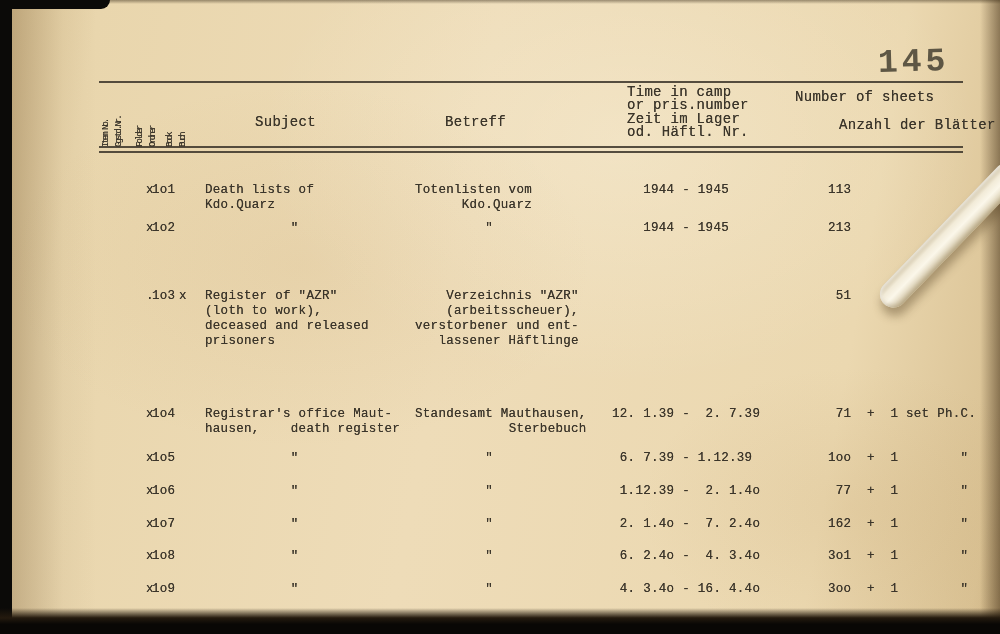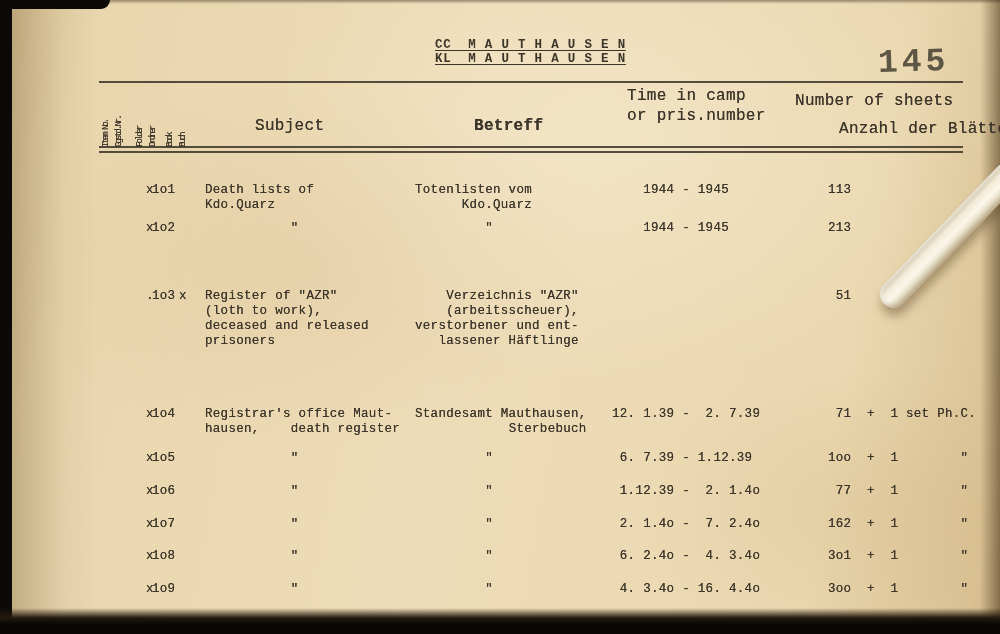--- a/index.html
+++ b/index.html
@@ -51,24 +51,24 @@
 
   .vhead{
     position:absolute;writing-mode:vertical-rl;transform:rotate(180deg);
     white-space:pre-line;font-size:9px;line-height:13px;letter-spacing:-2px;
     text-shadow:0 0 0.5px rgba(56,51,42,0.85);
   }
   .vh-item{left:100px;top:84px;height:63px;}
   .vh-folder{left:134px;top:84px;height:63px;}
   .vh-book{left:164px;top:84px;height:63px;}
 
-  .hcell{position:absolute;white-space:pre;font-size:16px;line-height:20px;letter-spacing:0.3px;
+  .hcell{position:absolute;white-space:pre;font-size:14px;line-height:13px;letter-spacing:0.3px;
     text-shadow:0 0 0.5px rgba(56,51,42,0.85);}
   .h-subject{left:255px;top:116px;}
-  .h-betreff{left:474px;top:116px;font-weight:bold;}
+  .h-betreff{left:445px;top:116px;}
   .h-time-en{left:627px;top:86px;}
   .h-time-de{left:627px;top:113px;}
   .h-sheets-en{left:795px;top:91px;}
   .h-sheets-de{left:795px;top:119px;margin-left:44px;}
 
   .row{position:absolute;left:0;width:100%;height:0;}
   .cell{position:absolute;top:0;white-space:pre;font-size:12.5px;line-height:15px;letter-spacing:0.3px;
     text-shadow:0 0 0.5px rgba(56,51,42,0.85);}
   .c-item{left:105px;margin-left:47px;}
   .c-folder{left:146px;}
@@ -82,42 +82,40 @@
 <body>
 
 <div class="scan">
 
   <div class="edge-left-shade"></div>
   <div class="edge-top"></div>
   <div class="edge-right"></div>
   <div class="corner-tl"></div>
   <div class="edge-left"></div>
 
-  <div class="title">
-    <div class="title-line">CC  M A U T H A U S E N</div>
-    <div class="title-line">KL  M A U T H A U S E N</div>
-  </div>
 
   <div class="page-number">145</div>
 
   <div class="rule rule-top"></div>
   <div class="rule rule-mid1"></div>
   <div class="rule rule-mid2"></div>
 
   <div class="vhead vh-item">Item No.
 Ggstd.Nr.</div>
   <div class="vhead vh-folder">Folder
 Ordner</div>
   <div class="vhead vh-book">Book
 Buch</div>
 
   <div class="hcell h-subject">Subject</div>
   <div class="hcell h-betreff">Betreff</div>
   <div class="hcell h-time-en">Time in camp
 or pris.number</div>
+  <div class="hcell h-time-de">Zeit im Lager
+od. Häftl. Nr.</div>
   <div class="hcell h-sheets-en">Number of sheets</div>
   <div class="hcell h-sheets-de">Anzahl der Blätter</div>
 
   <div>
 
     <div class="row" style="top:183px">
       <span class="cell c-item">1o1</span>
       <span class="cell c-folder">x</span>
       <span class="cell c-book"></span>
       <span class="cell c-subject">Death lists of

